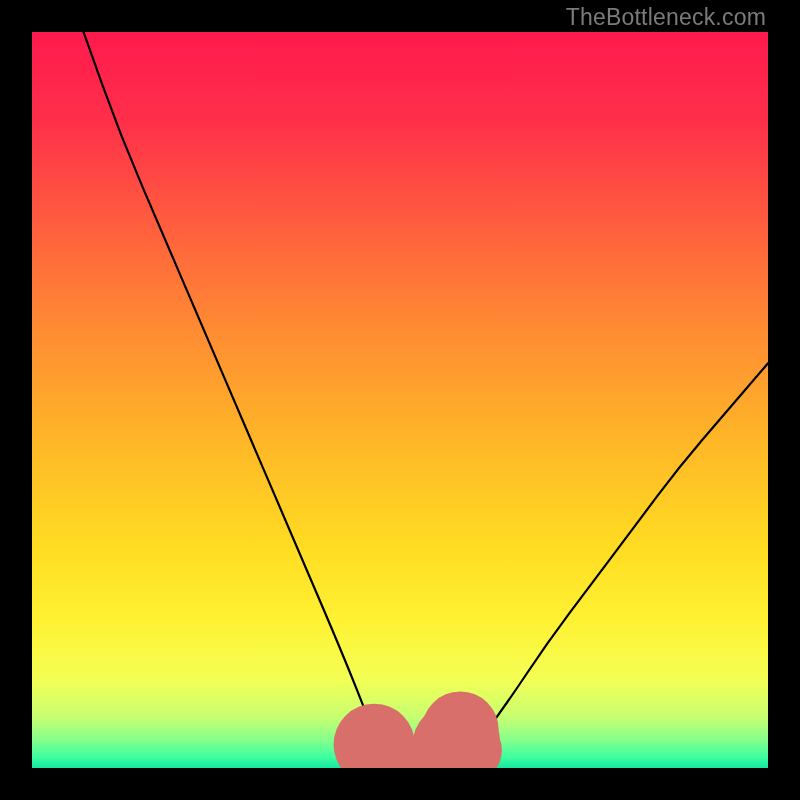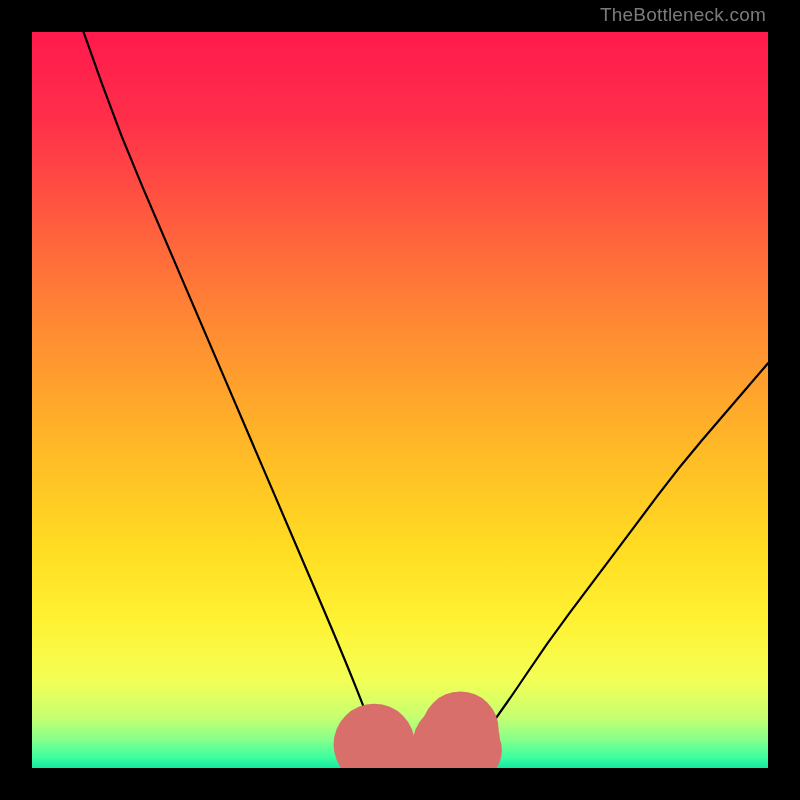--- a/index.html
+++ b/index.html
@@ -39,21 +39,21 @@
     top: 0;
     left: 0;
     width: 100%;
     height: 100%;
   }
   .watermark {
     position: absolute;
     top: 4px;
     right: 34px;
     color: #7b7b7b;
-    font-size: 19px;
+    font-size: 23px;
     font-weight: 400;
     letter-spacing: 0.2px;
     user-select: none;
   }
 </style>
 </head>
 <body>
 
 <div class="frame">
   <div class="plot">

